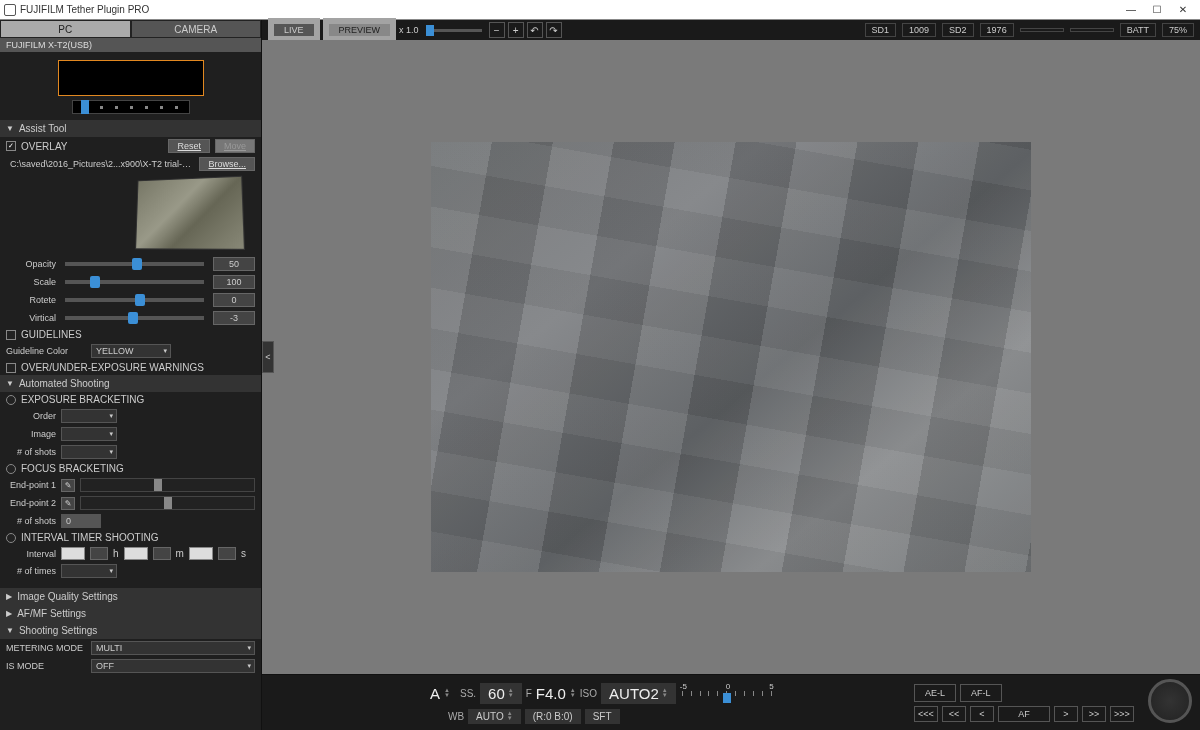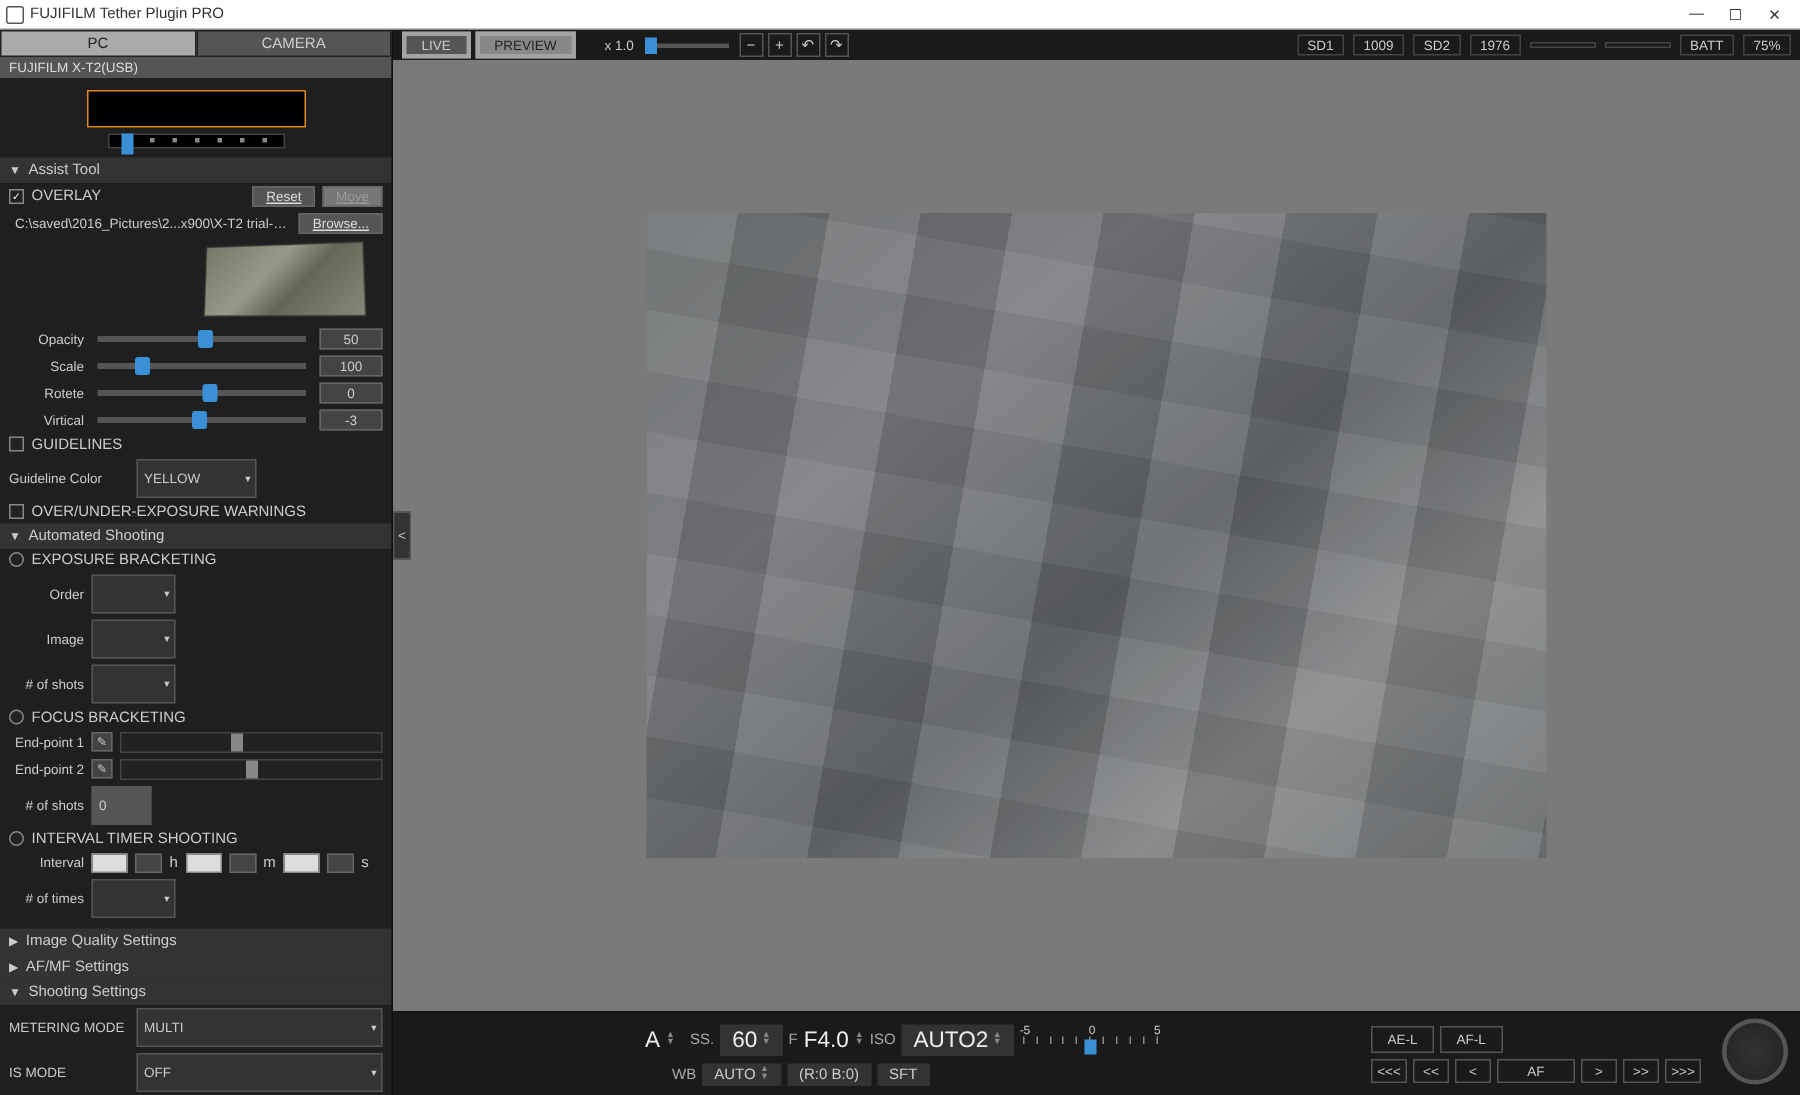--- a/index.html
+++ b/index.html
@@ -43,31 +43,31 @@
 
 .btn { background: #555; border: 1px solid #666; color: #ddd; padding: 1px 8px; font-size: 9px; cursor: pointer; text-decoration: underline; }
 .btn.disabled { background: #777; color: #999; }
 
 
 .slider { flex: 1; height: 4px; background: #555; position: relative; margin: 0 4px; }
 .slider .thumb { position: absolute; top: -4px; width: 10px; height: 12px; background: #3b8fd6; border-radius: 2px; }
 .valbox { width: 42px; height: 14px; background: #444; border: 1px solid #666; text-align: center; font-size: 9px; line-height: 12px; }
 
 
-.select { background: #333; border: 1px solid #555; height: 26px; display: flex; align-items: center; padding: 0 4px; font-size: 9px; position: relative; }
+.select { background: #333; border: 1px solid #555; height: 14px; display: flex; align-items: center; padding: 0 4px; font-size: 9px; position: relative; }
 .select .caret { position: absolute; right: 3px; font-size: 7px; }
 
 
 .overlay-img { width: 108px; height: 72px; margin: 4px 0 6px 134px; background: linear-gradient(135deg,#776 0%,#998 40%,#665 60%,#887 100%); border: 1px solid #333; transform: perspective(200px) rotateX(8deg) rotateY(-8deg); }
 
 
 .top-bar { height: 20px; background: #1a1a1a; display: flex; align-items: center; padding: 0 6px; gap: 3px; }
-.top-bar .tbtn { background: #555; border: 3px solid #a3a3a3; padding: 1px 10px; font-size: 9px; cursor: pointer; }
+.top-bar .tbtn { background: #555; border: 6px solid #a3a3a3; padding: 1px 10px; font-size: 9px; cursor: pointer; }
 .top-bar .tbtn.active { background: #888; color: #222; }
-.zoom-txt { margin-left: 16px; font-size: 9px; }
+.zoom-txt { margin-left: 0; font-size: 9px; }
 .zoom-slider { width: 56px; height: 3px; background: #555; margin: 0 4px; position: relative; }
 .zoom-slider .thumb { position: absolute; left: 0; top: -4px; width: 8px; height: 11px; background: #3b8fd6; }
 .sqbtn { width: 16px; height: 16px; background: #1a1a1a; border: 1px solid #555; display: flex; align-items: center; justify-content: center; font-size: 10px; cursor: pointer; }
 .top-bar .spacer { flex: 1; }
 .pill { background: #1a1a1a; border: 1px solid #444; padding: 1px 6px; font-size: 9px; margin-left: 3px; }
 
 
 .preview-area { flex: 1; background: #7a7a7a; position: relative; display: flex; align-items: center; justify-content: center; }
 .preview-img { width: 600px; height: 430px; background: linear-gradient(140deg,#6a6d6f 0%,#787a7d 30%,#5f6265 55%,#848688 75%,#6a6d6f 100%); position: relative; overflow: hidden; }
 .preview-img::before { content: ""; position: absolute; inset: 0; background:

